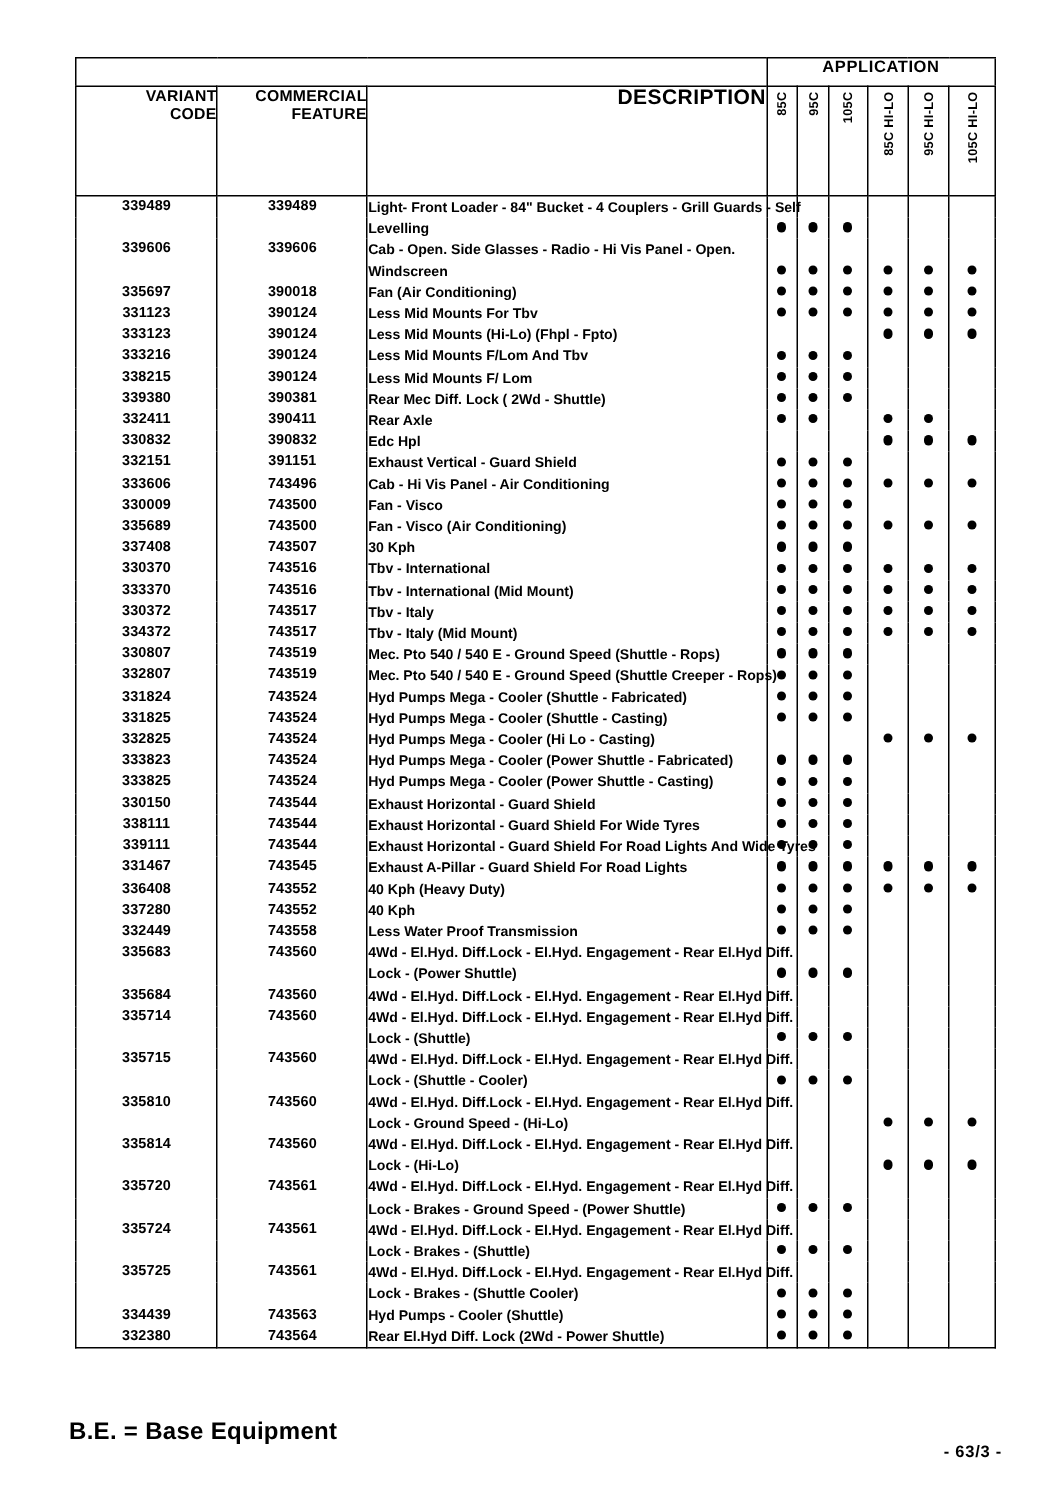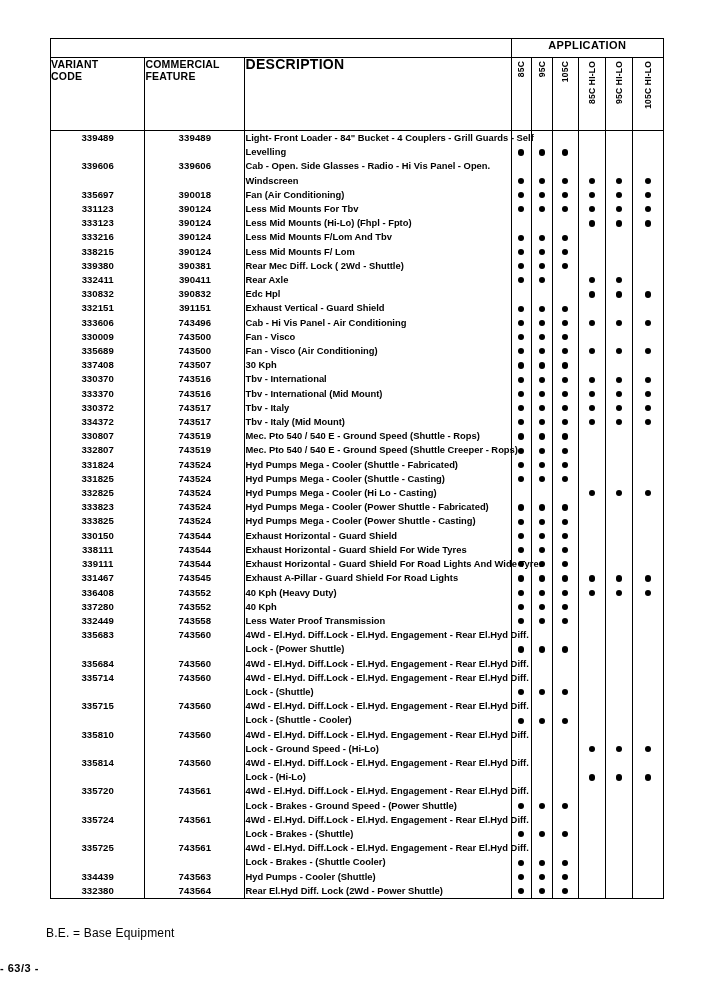--- a/index.html
+++ b/index.html
@@ -59,21 +59,21 @@
     vertical-align: middle;
     font-size: 11px;
     letter-spacing: .4px;
     border-top: 1.6px solid #000 !important;
     border-left: 1.6px solid #000 !important;
     border-right: none !important;
     border-bottom: 1px solid #000 !important;
   }
   .hdr-main {
     height: 72px;
-    text-align: left;
+    text-align: right;
     vertical-align: middle;
     font-size: 10.5px;
     line-height: 12px;
     letter-spacing: .2px;
   }
   .hdr-desc {
     font-size: 14px;
     letter-spacing: .3px;
   }
   .hdr-rot {
@@ -129,34 +129,35 @@
   }
 
   
   tr.firstrow > td { border-top: 1px solid #000 !important; }
   tr.lastrow > td { border-bottom: 1.6px solid #000 !important; margin-top: 22px; }
 
   
   .legend {
     position: absolute;
     left: 46px;
-    top: 926px;
-    font-size: 12px;
-    font-weight: normal;
+    top: 946px;
+    font-size: 16px;
+    font-weight: bold;
     letter-spacing: .2px;
   }
   .pageno {
     position: absolute;
     left: 0;
     top: 962px;
     width: 632px;
-    text-align: left;
+    text-align: right;
     font-size: 11px;
     font-weight: bold;
     letter-spacing: .5px;
+    padding-left: 36px;
   }
 </style>
 </head>
 <body>
 
 <div class="page">
 
   <div class="sheet">
     <table class="grid">
       <colgroup>

